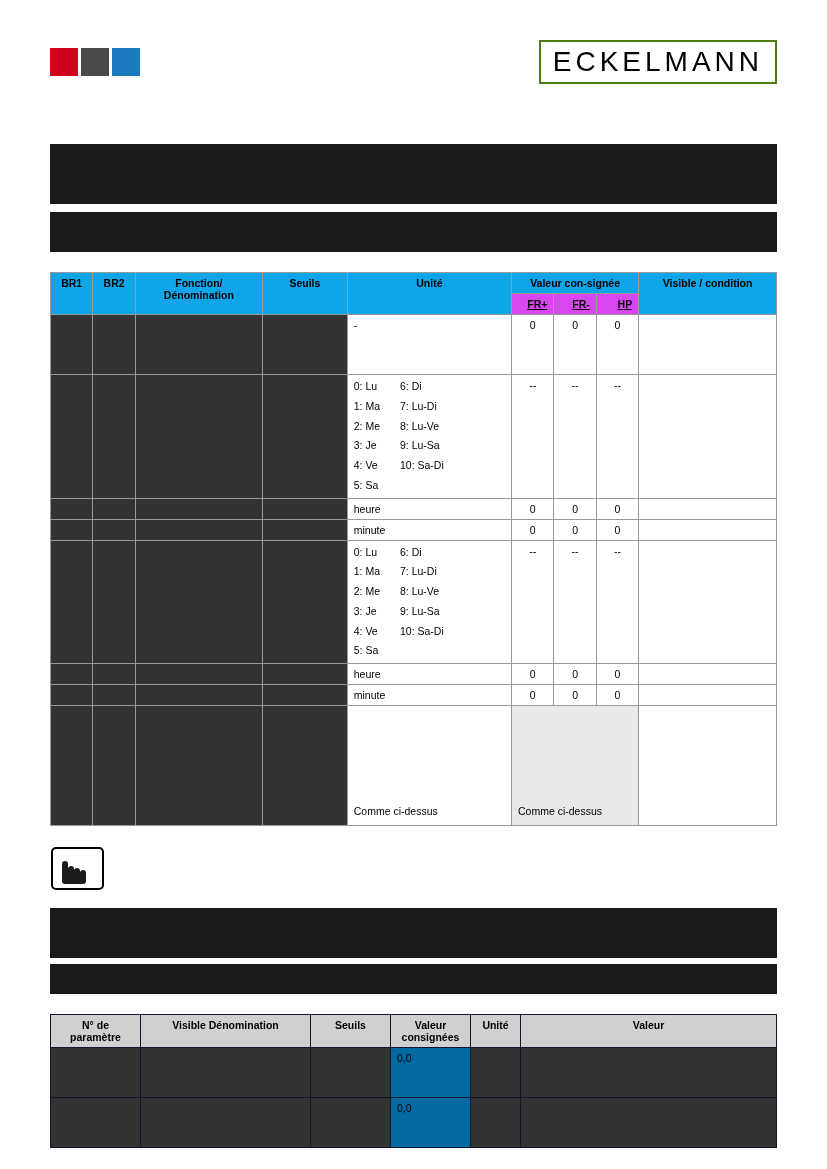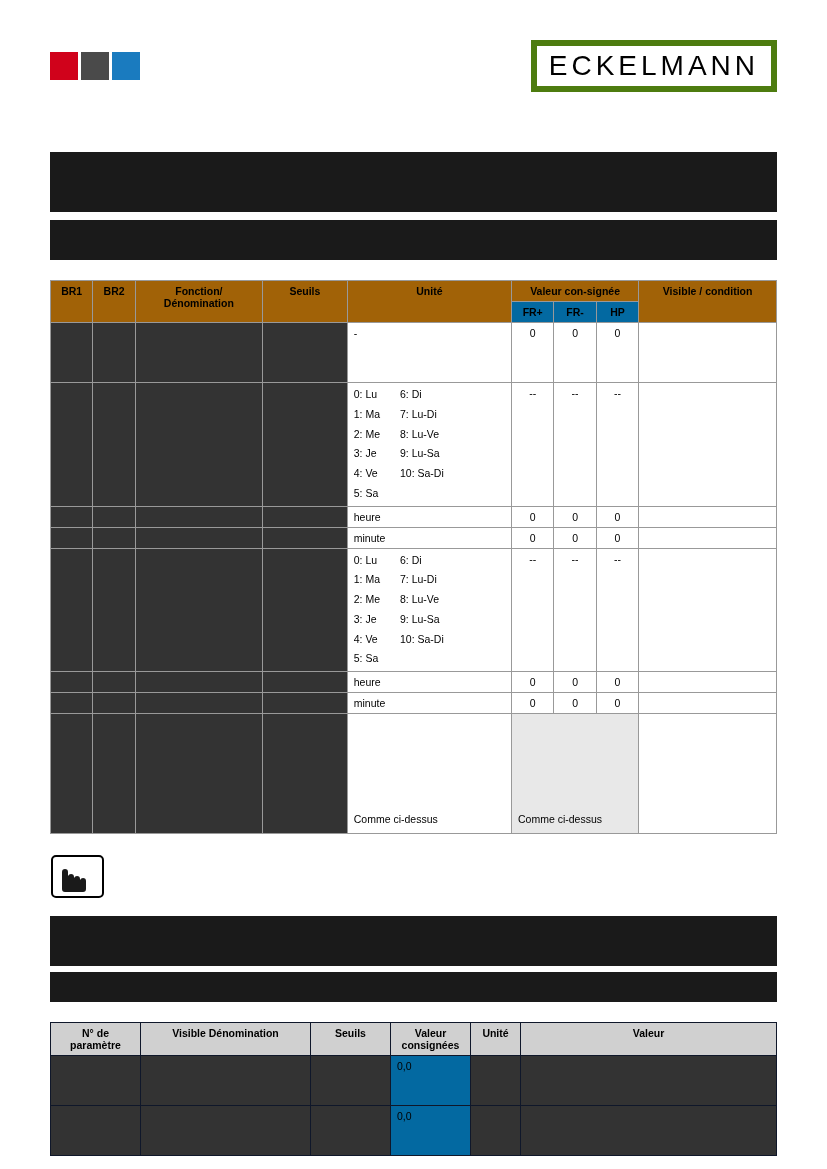--- a/index.html
+++ b/index.html
@@ -32,21 +32,21 @@
       display: flex;
       gap: 4px;
       align-items: center;
     }
 
     .logo-right {
       font-size: 28px;
       font-weight: 300;
       letter-spacing: 4px;
       color: #000;
-      border: 6px solid #4d7c0f;
+      border: 2px solid #4d7c0f;
       padding: 4px 12px;
       font-family: 'Arial', sans-serif;
     }
 
     
     .dark-bar {
       background: #1a1a1a;
       height: 60px;
       margin-bottom: 8px;
       width: 100%;
@@ -67,43 +67,44 @@
       font-size: 10.5px;
     }
 
     .main-table th, .main-table td {
       border: 1px solid #999;
       padding: 4px 6px;
       vertical-align: top;
     }
 
     .main-table th {
-      background: #a16207;
+      background: #0ea5e9;
       font-weight: bold;
     }
 
     .main-table td {
       background: #fff;
     }
 
     .main-table td.shaded {
       background: #e8e8e8;
     }
 
     .col-br1 { width: 40px; }
     .col-br2 { width: 40px; }
     .col-fonction { width: 120px; }
     .col-seuils { width: 80px; }
     .col-unite { width: 155px; }
     .col-valeur { width: 120px; }
     .col-visible { width: 130px; }
 
     .sub-header-row th {
-      background: #0369a1;
-      text-align: center;
+      background: #d946ef;
+      text-align: right;
+      text-decoration: underline;
     }
 
     .center { text-align: center; }
 
     .dark-cell {
       background: #333 !important;
       color: #fff;
     }
 
     .second-table {

